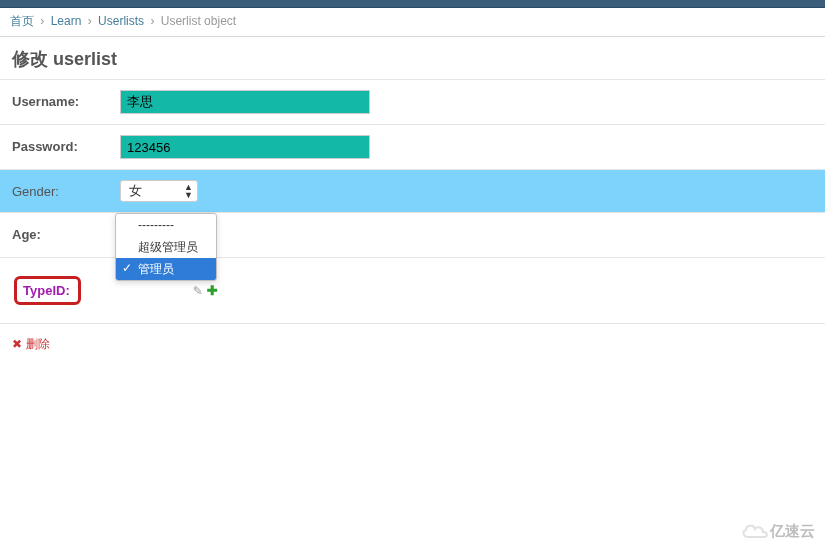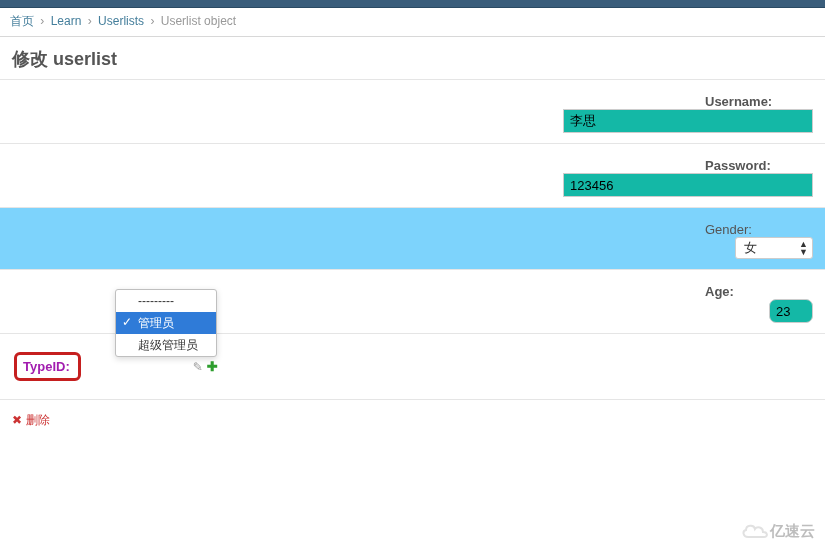--- a/index.html
+++ b/index.html
@@ -34,24 +34,23 @@
     font-weight: bold;
     color: #555;
     padding: 10px 12px 8px 12px;
   }
 
   .form-region {
     border-top: 1px solid #e5e5e5;
   }
   .form-row {
     display: flex;
-    align-items: flex-end;
+    align-items: flex-start;
     border-bottom: 1px solid #e5e5e5;
     padding: 10px 12px;
-    flex-direction: column;
   }
   .form-row.alt { background: #7dd3fc; }
   .form-row .label {
     width: 108px;
     font-size: 13px;
     color: #555;
     font-weight: bold;
     padding-top: 4px;
   }
   .form-row.alt .label { font-weight: normal; }
@@ -218,22 +217,22 @@
     <div class="label">Age:</div>
     <input type="text" class="w-short" value="23" style="">
   </div>
 
 
   <div class="typeid-row">
     <span class="typeid-label-box">TypeID:</span>
 
     <div class="dropdown">
       <div class="opt dash">---------</div>
+      <div class="opt">超级管理员</div>
       <div class="opt selected">管理员</div>
-      <div class="opt">超级管理员</div>
     </div>
 
     <span class="typeid-icons">
       <span class="icon-pencil">✎</span>
       <span class="icon-plus">✚</span>
     </span>
   </div>
 
   <div class="delete-row">
     <span class="del-icon">✖</span><span class="del-text">删除</span>

